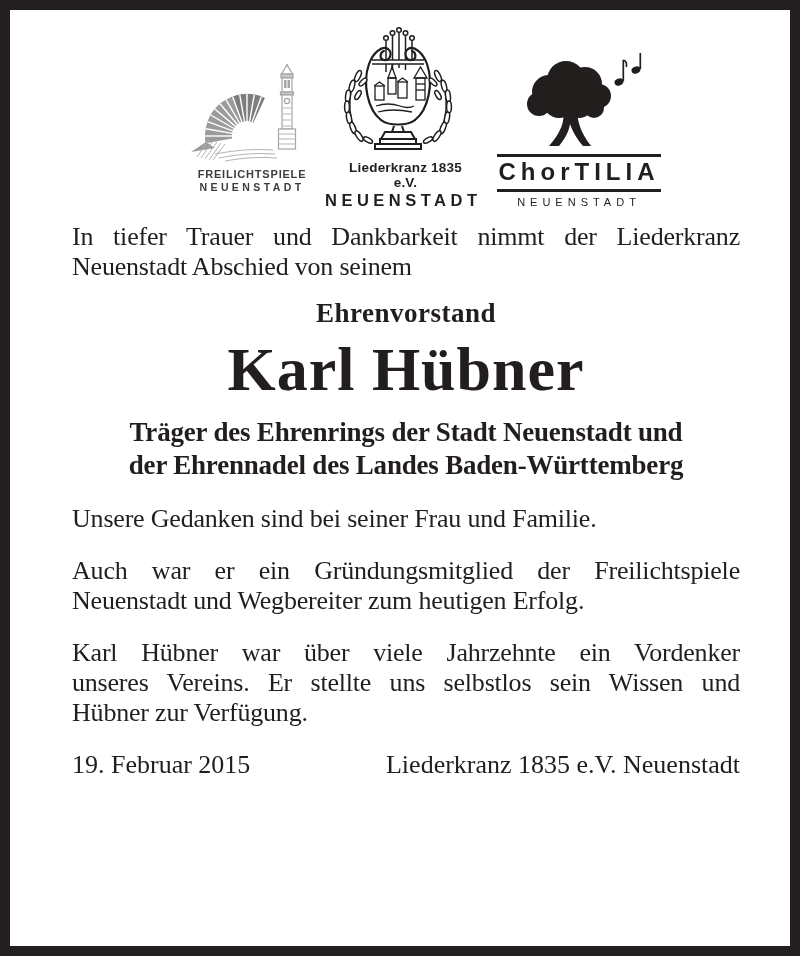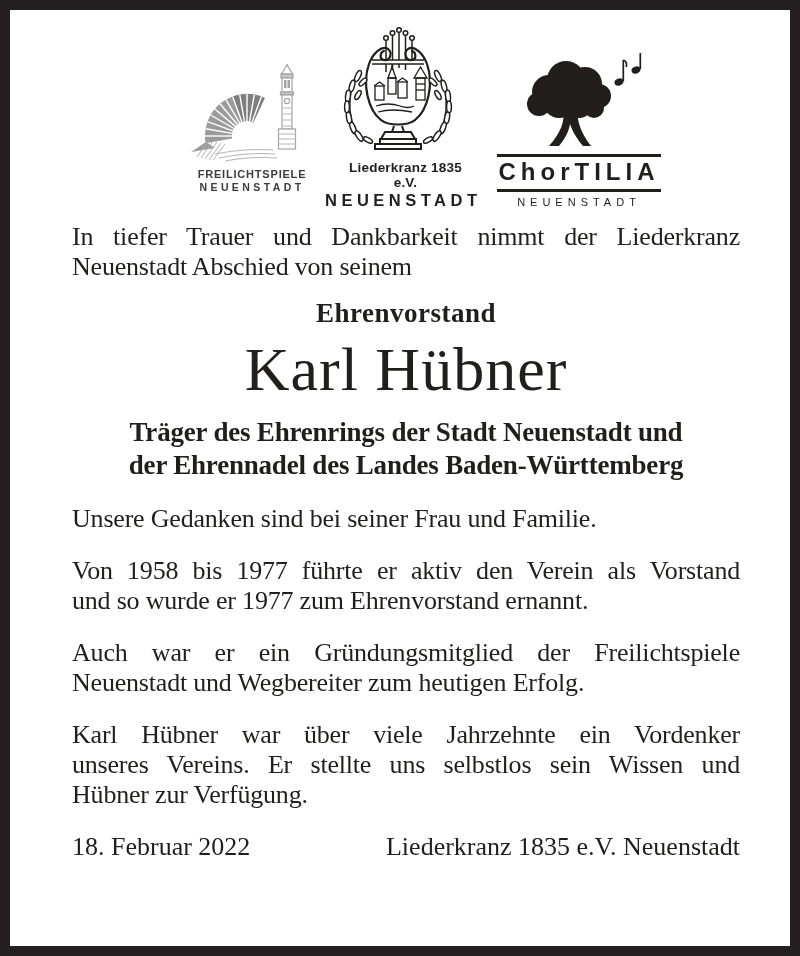--- a/index.html
+++ b/index.html
@@ -27,21 +27,21 @@
   .cht{left:487px;top:42px;width:164px;color:var(--ink);}
   .cht .t1{font-size:24px;font-weight:bold;letter-spacing:5px;border-top:3px solid var(--ink);border-bottom:3px solid var(--ink);padding:1px 0 3px 0;}
   .cht .t2{font-size:11px;font-weight:500;letter-spacing:5px;margin-top:4px;}
 
   
   .text-col{position:absolute;left:62px;top:212px;width:668px;}
   .line{white-space:nowrap;overflow:hidden;}
   .body-txt{font-size:26px;line-height:30px;letter-spacing:-0.2px;}
   .jl{text-align:justify;text-align-last:justify;}
   .role{margin-top:16px;font-size:27px;font-weight:bold;text-align:center;letter-spacing:0.5px;line-height:30px;}
-  .name{margin-top:6px;font-size:62px;font-weight:normal;text-align:center;line-height:70px;letter-spacing:1px;}
+  .name{margin-top:6px;font-size:62px;font-weight:bold;text-align:center;line-height:70px;letter-spacing:1px;}
   .honors{margin-top:12px;font-size:27px;font-weight:bold;text-align:center;line-height:33px;letter-spacing:-0.2px;}
   .para{margin-top:22px;}
   .footer{margin-top:22px;display:flex;justify-content:space-between;align-items:baseline;font-size:26px;line-height:30px;}
   .footer .sig{font-weight:normal;}
 </style>
 </head>
 <body>
 
 <div class="page">
   <div class="inner">
@@ -230,37 +230,33 @@
 
       <div class="honors">
         <div>Träger des Ehrenrings der Stadt Neuenstadt und</div>
         <div>der Ehrennadel des Landes Baden-Württemberg</div>
       </div>
 
       <div class="body-txt para">
         <div class="line">Unsere Gedanken sind bei seiner Frau und Familie.</div>
       </div>
 
-      <div class="body-txt para">
-        <div class="line jl">Von 1958 bis 1977 führte er aktiv den Verein als Vorstand</div>
-        <div class="line">und so wurde er 1977 zum Ehrenvorstand ernannt.</div>
-      </div>
 
       <div class="body-txt para">
         <div class="line jl">Auch war er ein Gründungsmitglied der Freilichtspiele</div>
         <div class="line">Neuenstadt und Wegbereiter zum heutigen Erfolg.</div>
       </div>
 
       <div class="body-txt para">
         <div class="line jl">Karl Hübner war über viele Jahrzehnte ein Vordenker</div>
         <div class="line jl">unseres Vereins. Er stellte uns selbstlos sein Wissen und</div>
         <div class="line">Hübner zur Verfügung.</div>
       </div>
 
 
       <div class="footer">
-        <span class="date">18. Februar 2022</span>
+        <span class="date">19. Februar 2015</span>
         <span class="sig">Liederkranz 1835 e.V. Neuenstadt</span>
       </div>
 
     </div>
   </div>
 </div>
 
 </body></html>

